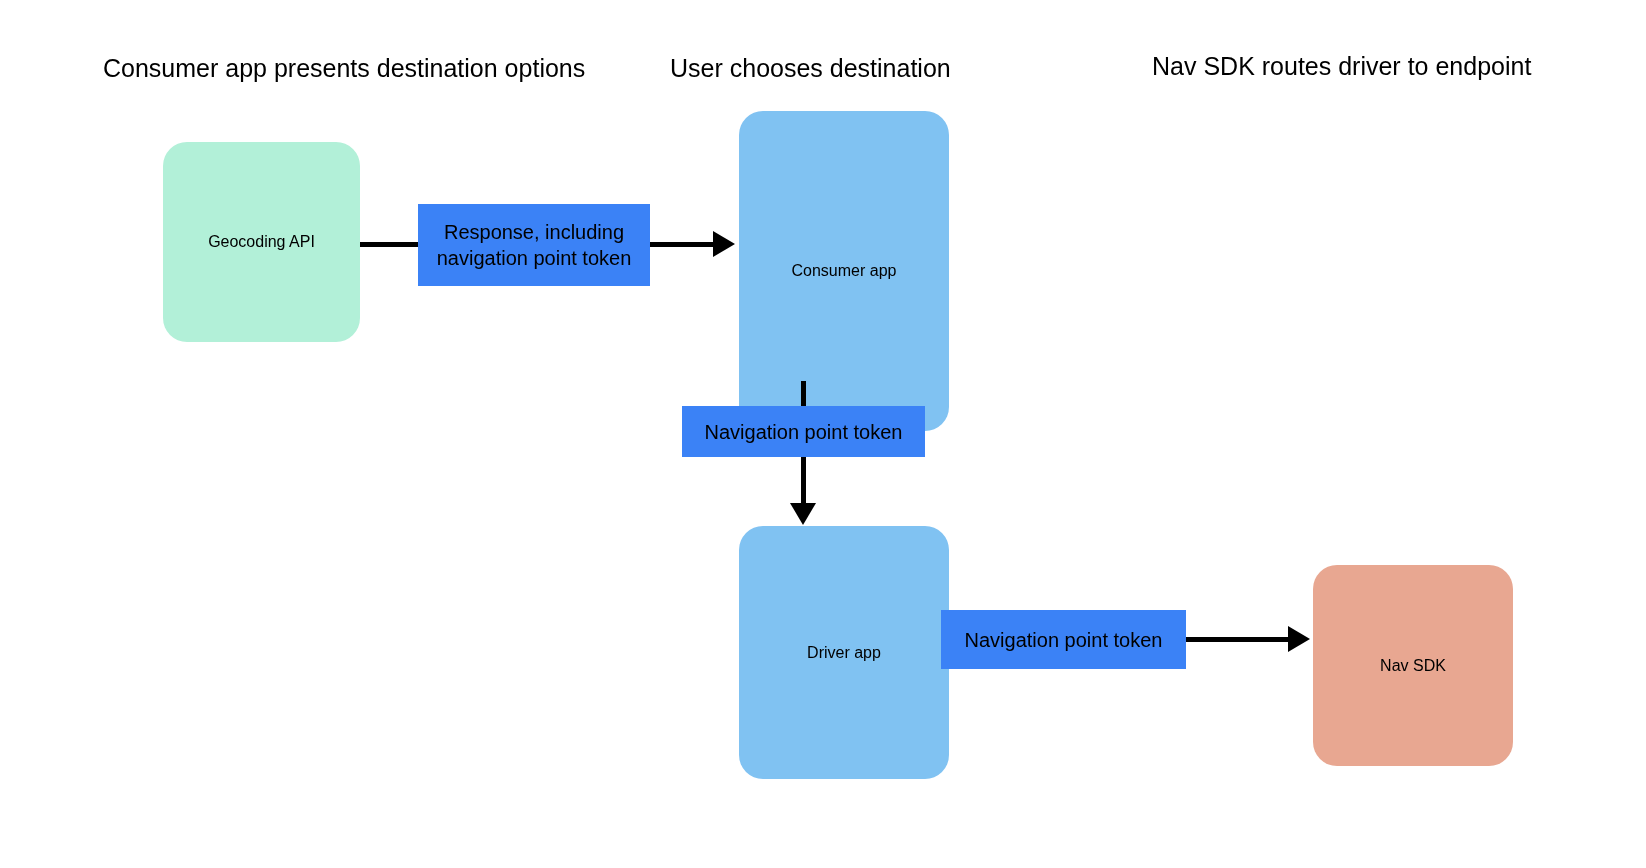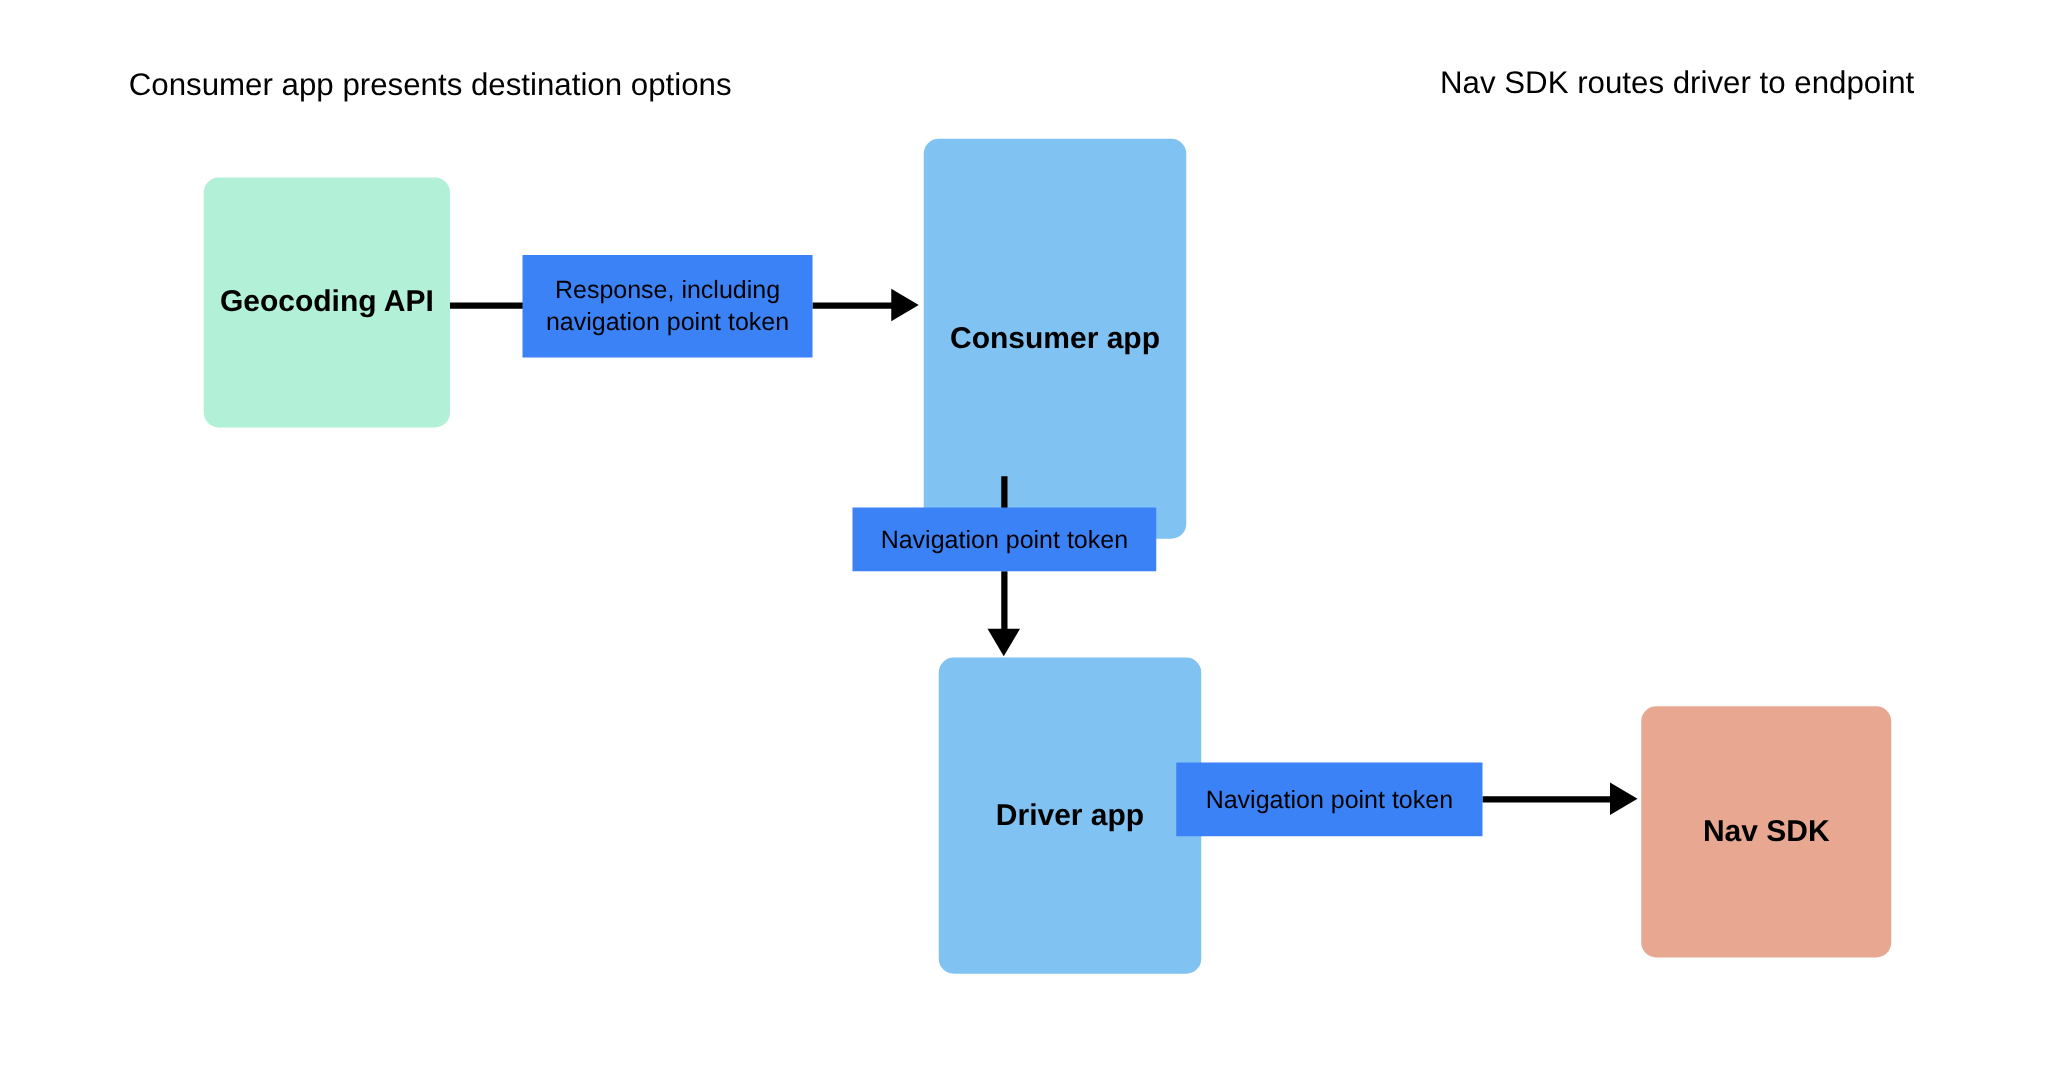--- a/index.html
+++ b/index.html
@@ -26,45 +26,44 @@
     color: #000000;
     font-weight: 400;
     white-space: nowrap;
   }
   #hdr-consumer { left: 55px;   top: 53px; margin-left: 48px; }
   #hdr-user     { left: 670px;  top: 53px; }
   #hdr-navsdk   { left: 1152px; top: 51px; }
 
   .node {
     position: absolute;
-    border-radius: 12px;
+    border-radius: 24px;
     display: flex;
     align-items: center;
     justify-content: center;
     text-align: center;
     color: #000000;
-    font-weight: bold;
-    font-size: 24px;
+    font-weight: normal;
+    font-size: 16px;
     box-sizing: border-box;
   }
   #node-geocoding {
     left: 163px; top: 142px;
     width: 197px; height: 200px;
     background: #b2f0d8;
   }
   #node-consumer {
     left: 739px; top: 111px;
     width: 210px; height: 320px;
     background: #80c2f2;
   }
   #node-driver {
     left: 739px; top: 526px;
     width: 210px; height: 253px;
     background: #80c2f2;
-    margin-left: 12px;
   }
   #node-navsdk {
     left: 1313px; top: 565px;
     width: 200px; height: 201px;
     background: #e8a791;
   }
 
   .edge-label {
     position: absolute;
     background: #3b82f6;
@@ -128,20 +127,21 @@
   #head-consumer { left: 713px;  top: 231px; }
   #head-driver   { left: 790px;  top: 503px; }
   #head-navsdk   { left: 1288px; top: 626px; }
 </style>
 </head>
 <body>
 
 <div id="canvas">
 
   <div class="col-header" id="hdr-consumer">Consumer app presents destination options</div>
+  <div class="col-header" id="hdr-user">User chooses destination</div>
   <div class="col-header" id="hdr-navsdk">Nav SDK routes driver to endpoint</div>
 
   <div class="node" id="node-geocoding">
     <span>Geocoding API</span>
   </div>
 
   <div class="node" id="node-consumer">
     <span>Consumer app</span>
   </div>
 

